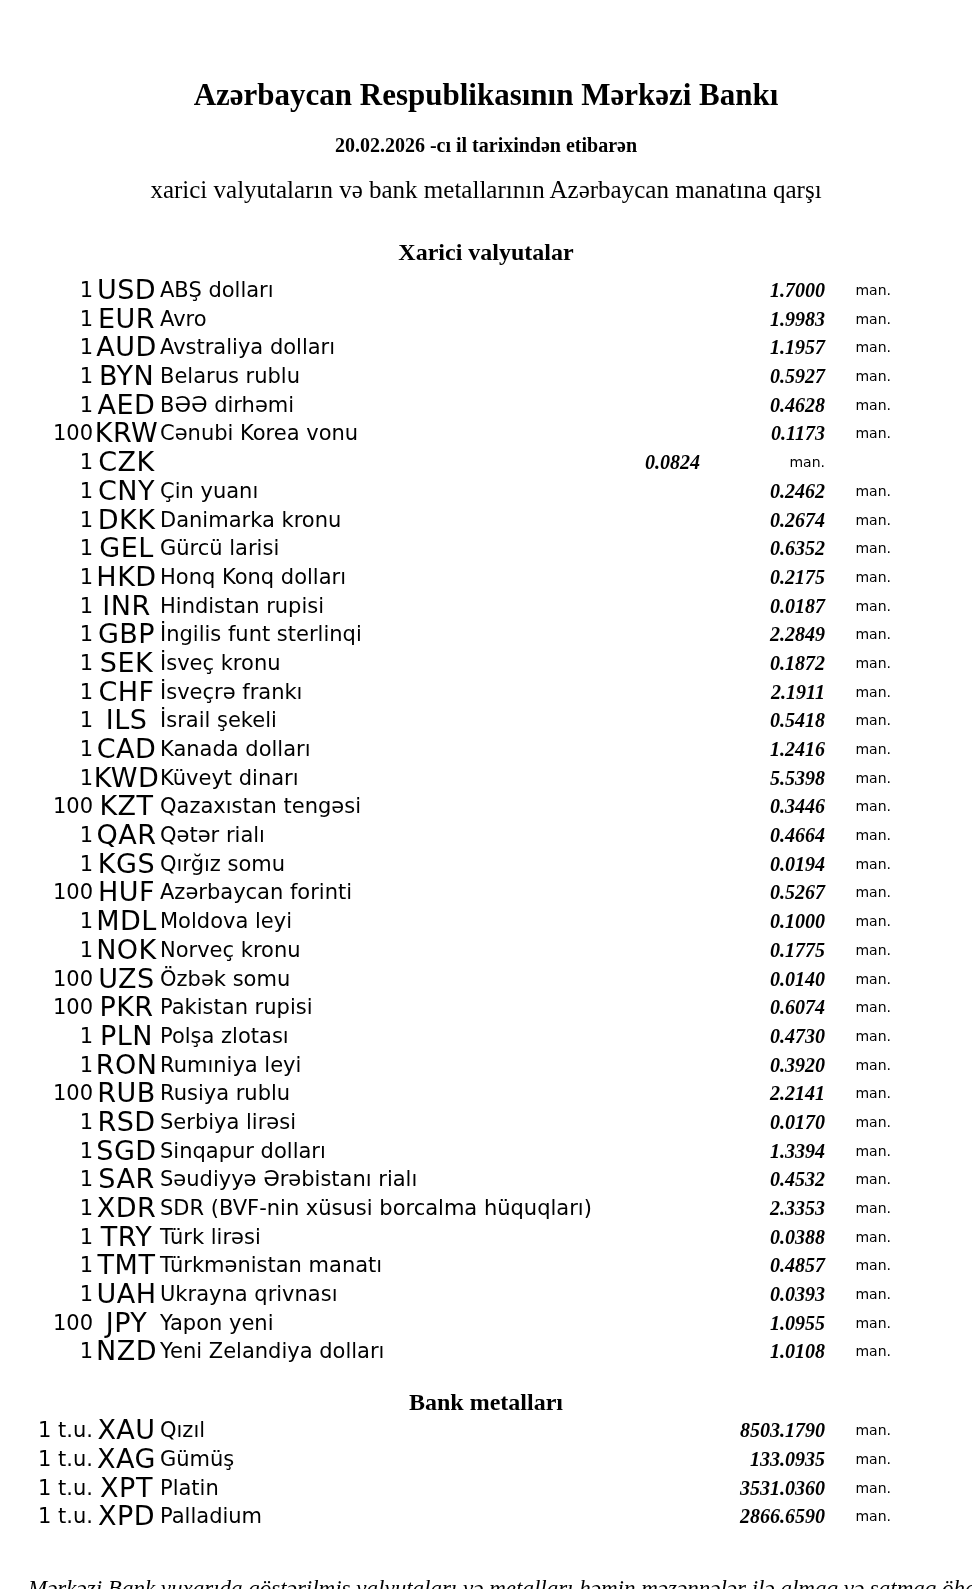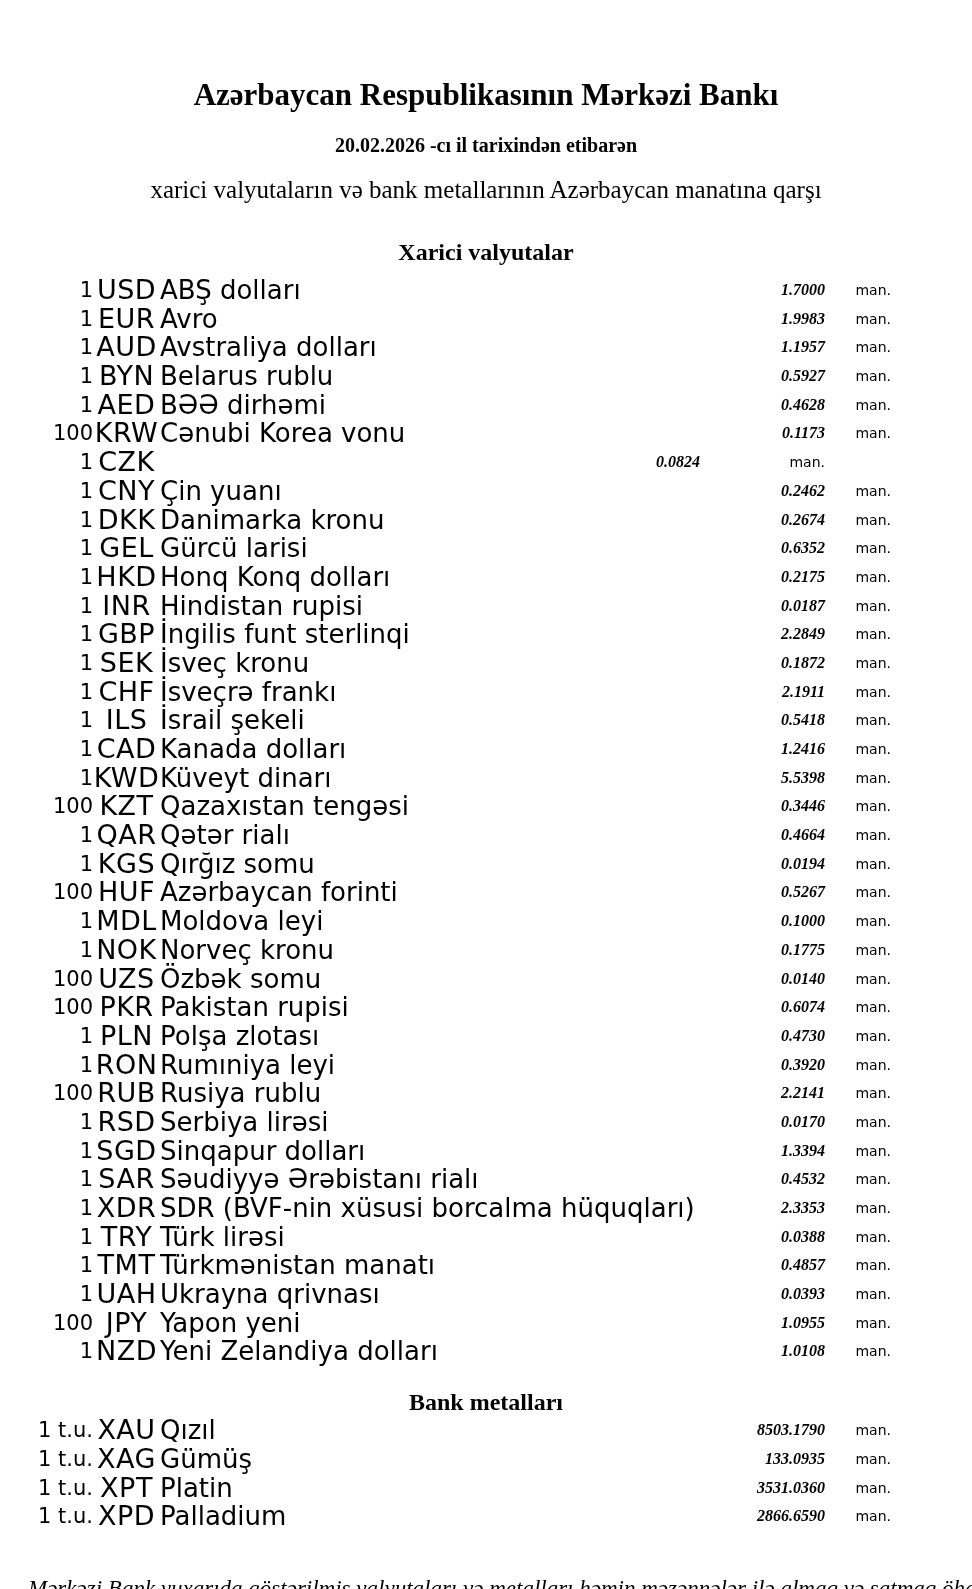--- a/index.html
+++ b/index.html
@@ -40,26 +40,26 @@
   .rates-table { width: 891px; margin-top: 10px; }
   .metals-table { margin-top: 0; }
   .rate-row {
     display: grid;
     grid-template-columns: 93px 67px 1fr 125px 66px;
     height: 28.7px;
     align-items: center;
   }
   .cell-qty  { text-align: right;  font-size: 21px; line-height: 28.7px; white-space: nowrap; }
   .cell-code { text-align: center; font-size: 27px; line-height: 28.7px; letter-spacing: 0.5px; }
-  .cell-name { text-align: left;   font-size: 26px; line-height: 28.7px; white-space: nowrap; }
+  .cell-name { text-align: left;   font-size: 21px; line-height: 28.7px; white-space: nowrap; }
   .cell-rate {
     text-align: right;
     font-family: "Liberation Serif", serif;
     font-style: italic; font-weight: bold;
-    font-size: 16px; line-height: 28.7px;
+    font-size: 20px; line-height: 28.7px;
     white-space: nowrap;
   }
   .cell-unit { text-align: right; font-size: 14px; line-height: 28.7px; }
   .doc-footnote {
     margin-top: 44px;
     padding-left: 28px;
     font-family: "Liberation Serif", serif;
     font-style: italic;
     font-size: 23px; line-height: 27px;
     white-space: nowrap;

